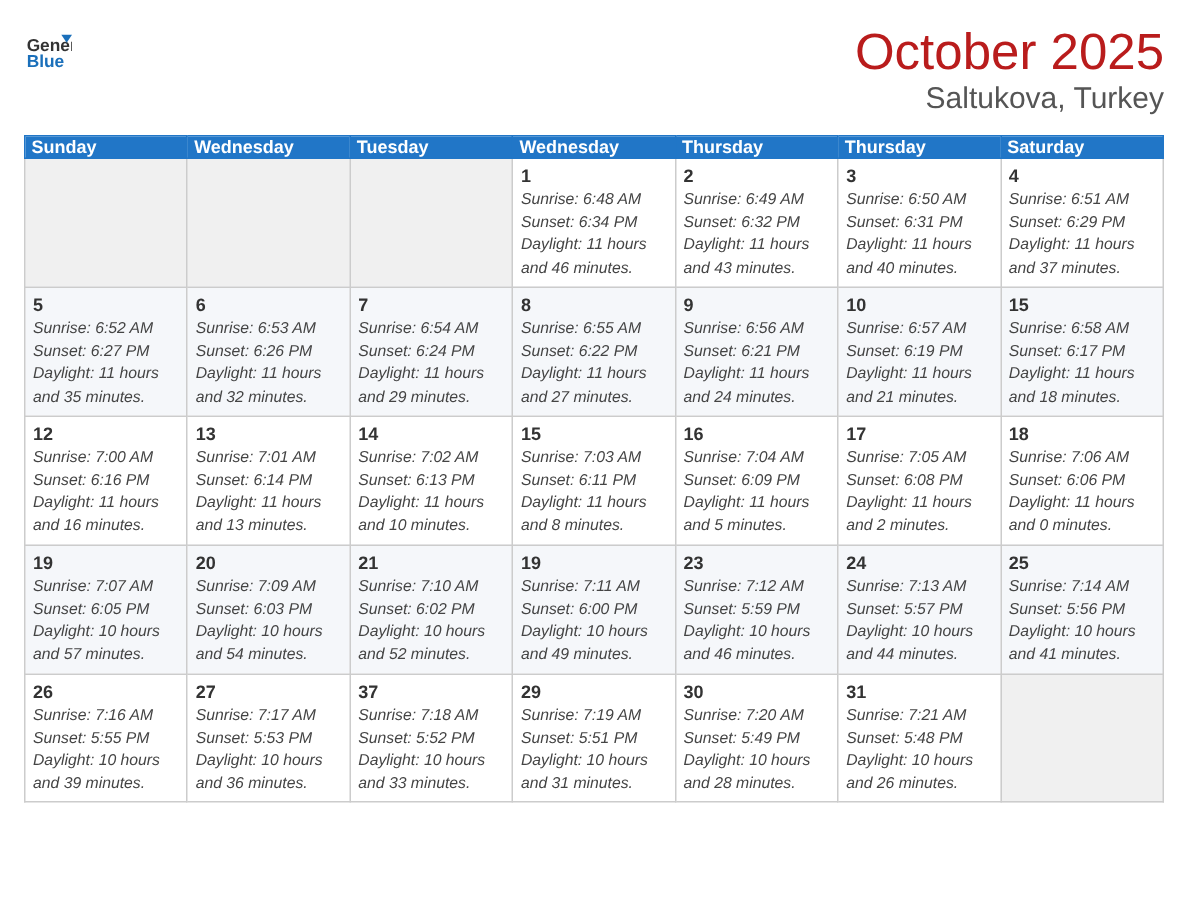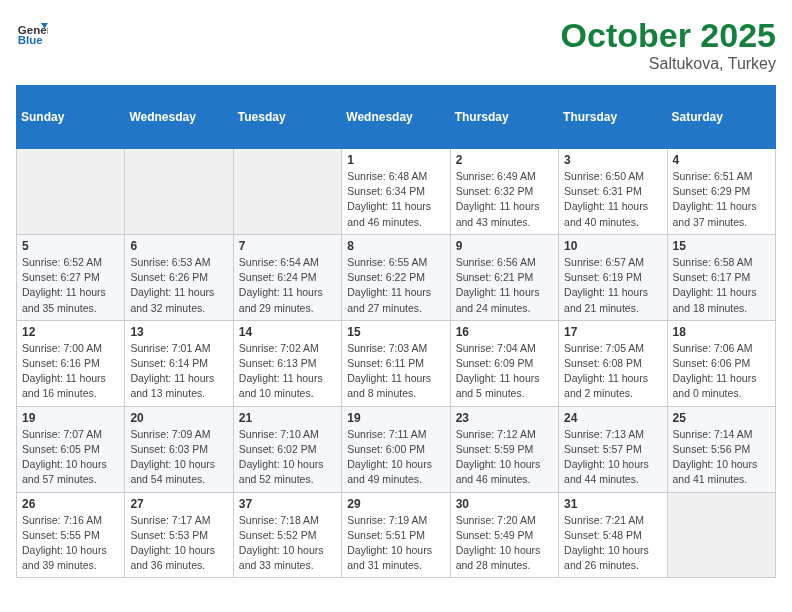--- a/index.html
+++ b/index.html
@@ -23,36 +23,36 @@
     }
     .logo-icon {
       width: 32px;
       height: 32px;
     }
     .title-block {
       text-align: right;
     }
     .title-month {
       font-size: 34px;
-      font-weight: bold;
-      color: #15803d;
+      font-weight: normal;
+      color: #b91c1c;
     }
     .title-location {
-      font-size: 16px;
+      font-size: 20px;
       color: #555;
     }
     .calendar {
       width: 100%;
       border-collapse: collapse;
       font-size: 11px;
     }
     .calendar th {
       background: #2176c7;
       color: #fff;
-      padding: 24px 4px;
+      padding: 0 4px;
       text-align: left;
       font-size: 12px;
       font-weight: bold;
       border: 1px solid #2176c7;
     }
     .calendar td {
       border: 1px solid #ccc;
       vertical-align: top;
       padding: 4px 5px;
       width: 108px;
@@ -65,20 +65,21 @@
     .day-num {
       font-size: 12px;
       font-weight: bold;
       color: #333;
       margin-bottom: 2px;
     }
     .day-info {
       color: #444;
       font-size: 10.5px;
       line-height: 1.45;
+      font-style: italic;
     }
     .empty-cell {
       background: #f0f0f0 !important;
     }
   </style>
 </head>
 <body>
 
 <div class="header">
   <div class="logo">

